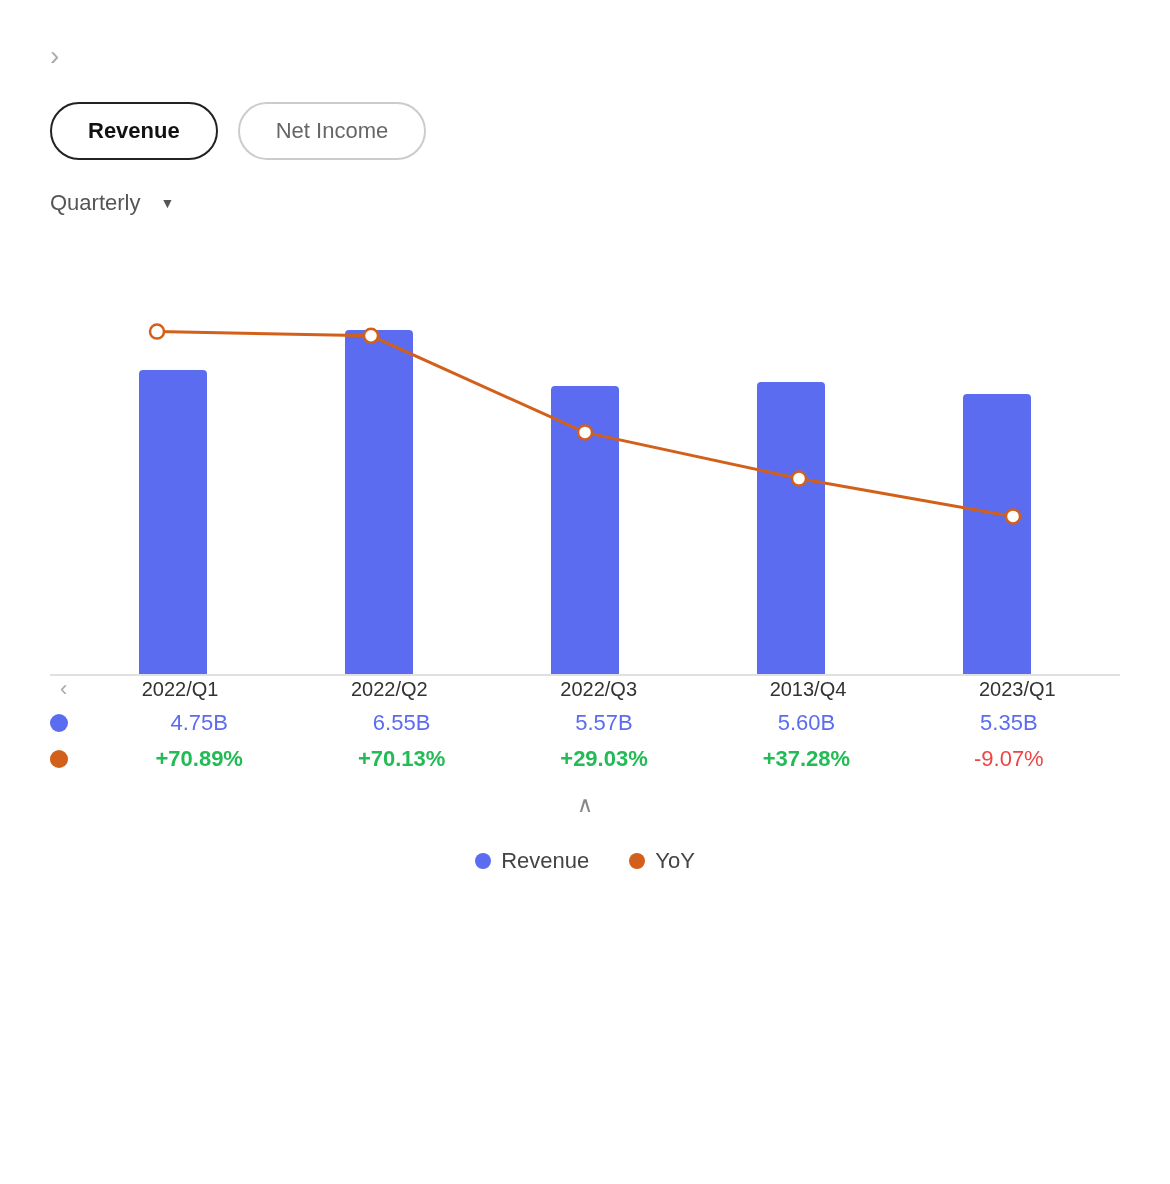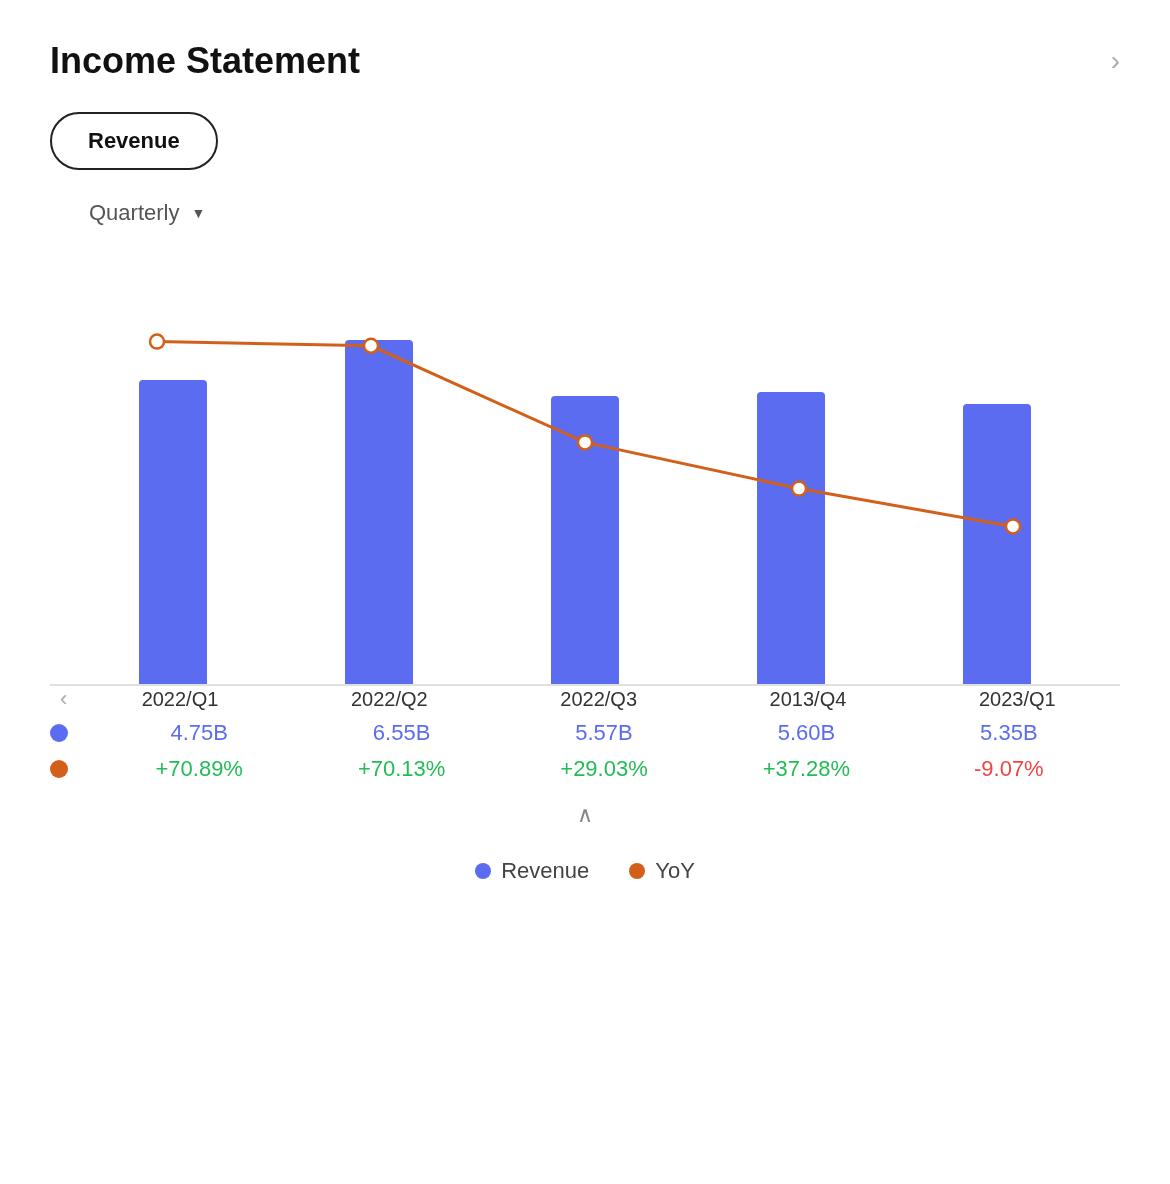--- a/index.html
+++ b/index.html
@@ -42,26 +42,25 @@
       font-weight: 400;
     }
     .tab-btn.active {
       border-color: #222;
       font-weight: 700;
       color: #111;
     }
     .period-selector {
       display: flex;
       align-items: center;
-      gap: 12px;
+      gap: 20px;
       margin-bottom: 40px;
       cursor: pointer;
       font-size: 22px;
       color: #555;
-      margin-left: 39px;
     }
     .period-selector .arrow-down {
       font-size: 14px;
       color: #555;
     }
     .chart-area {
       position: relative;
       width: 100%;
       height: 420px;
       margin-bottom: 0;
@@ -120,21 +119,21 @@
       justify-content: space-around;
       flex: 1;
       padding: 0 10px;
     }
     .data-cell {
       flex: 1;
       text-align: center;
       font-size: 22px;
     }
     .data-cell.blue { color: #5B6CF0; }
-    .data-cell.green { color: #22bb55; }
+    .data-cell.green { color: #22bb55; font-weight: bold; }
     .data-cell.red { color: #ef4444; }
     .collapse-btn {
       text-align: center;
       margin-top: 20px;
       font-size: 22px;
       color: #888;
       cursor: pointer;
     }
     .legend-row {
       display: flex;
@@ -154,43 +153,43 @@
       height: 16px;
       border-radius: 50%;
     }
     .x-row-with-prev {
       display: flex;
       align-items: center;
     }
     .x-labels-inner {
       display: flex;
       flex: 1;
-      justify-content: space-between;
+      justify-content: center;
       padding: 0 20px;
       gap: 44px;
     }
     .svg-overlay {
       position: absolute;
       top: 0;
       left: 0;
       width: 100%;
       height: 100%;
       pointer-events: none;
     }
   </style>
 </head>
 <body>
 
 <div class="header-row">
-  <h1 class="page-title">Income Statement</h1>
   <span class="chevron-right">›</span>
 </div>
 
 <div class="tabs-row">
   <button class="tab-btn active">Revenue</button>
+  <button class="tab-btn">Net Income</button>
 </div>
 
 <div class="period-selector">
   <span>Quarterly</span>
   <span class="arrow-down">▼</span>
 </div>
 
 <div style="position:relative; width:100%;">
   <div class="chart-area" id="chartArea">
     <div class="bars-container" id="barsContainer">

